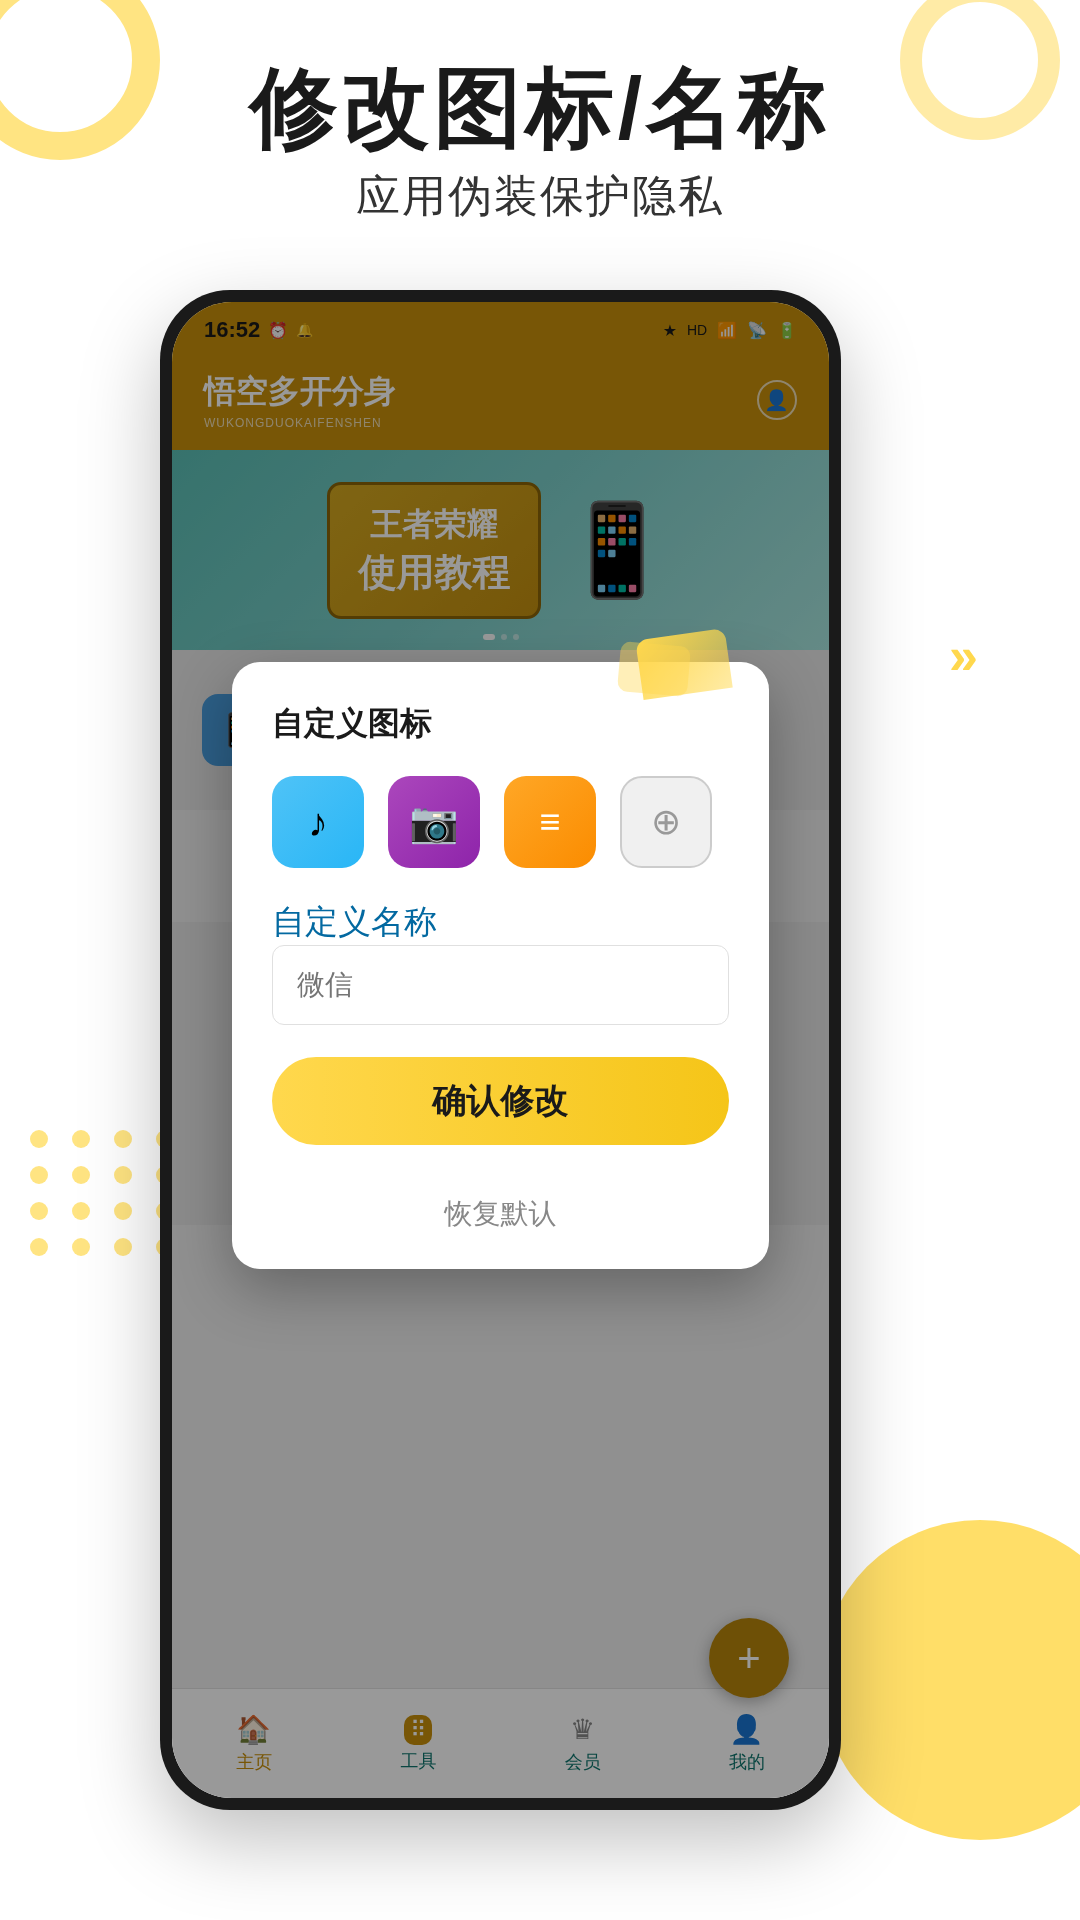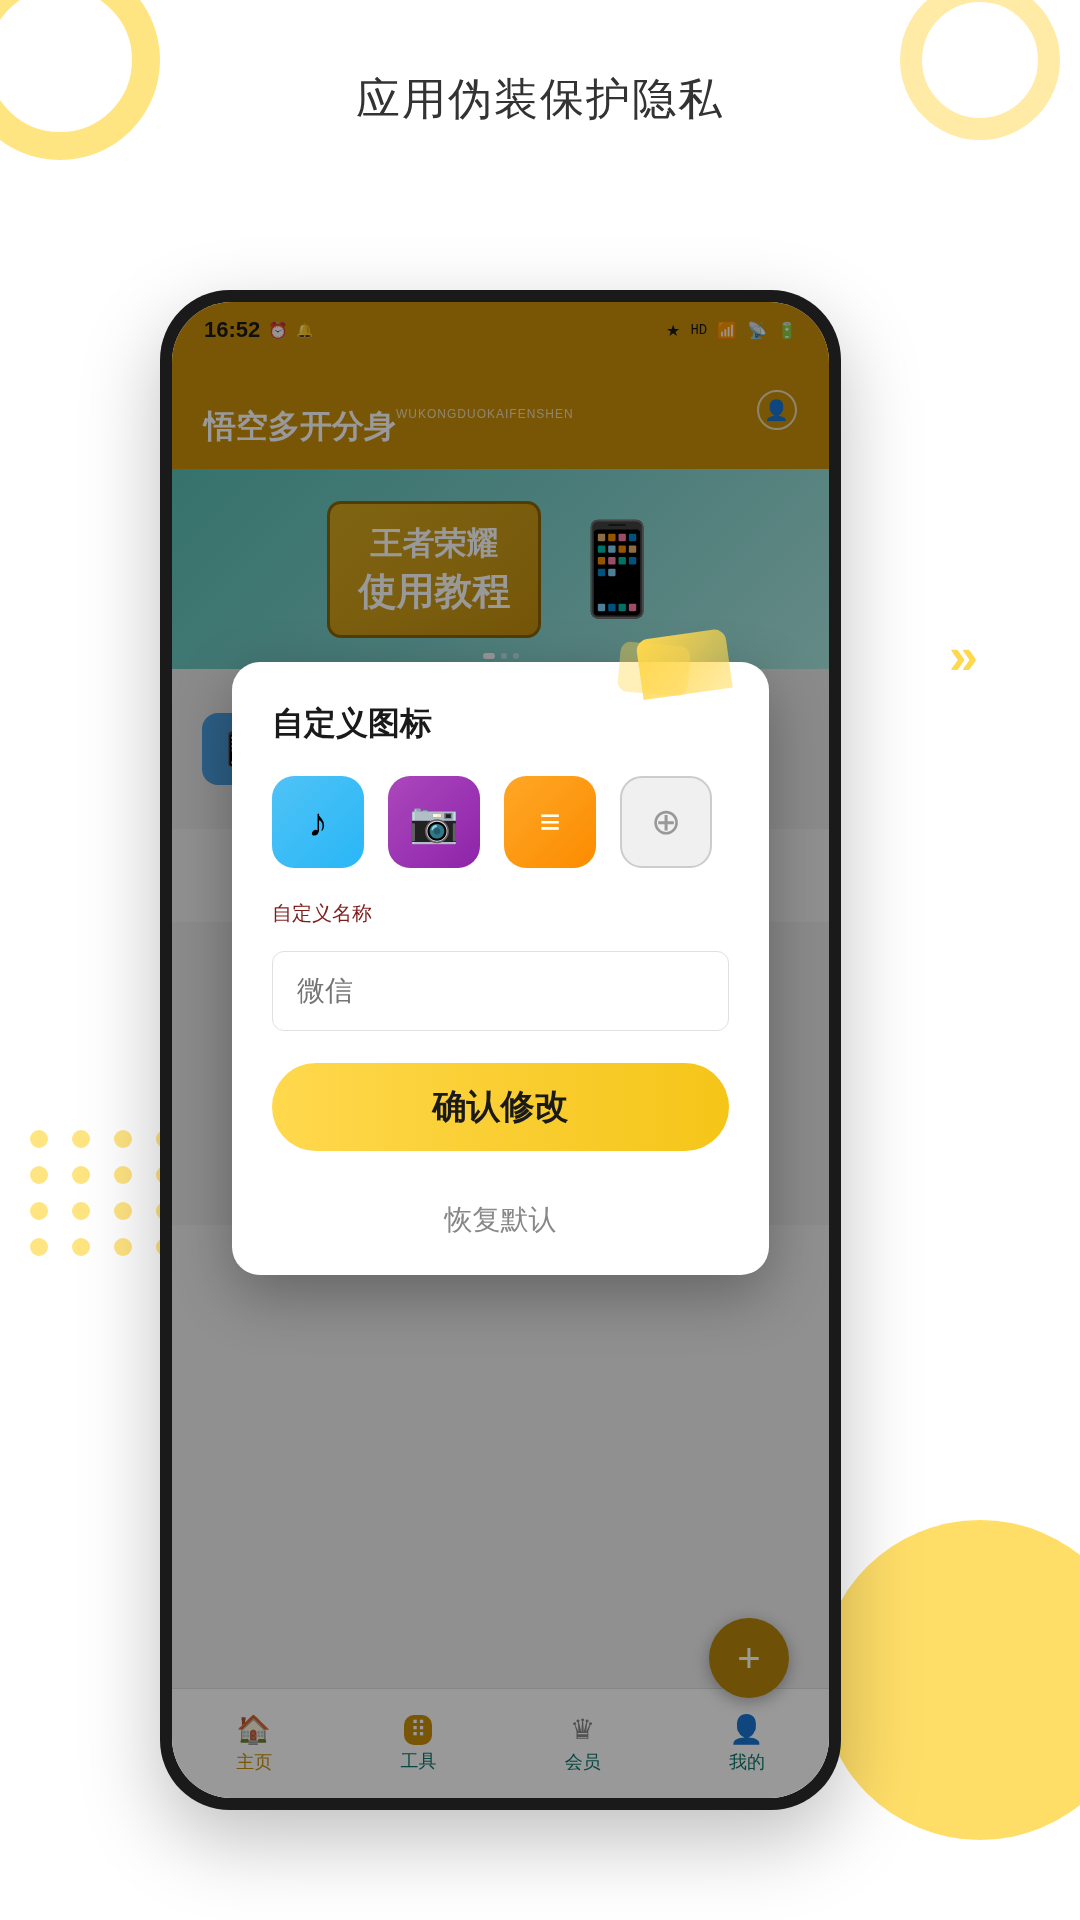--- a/index.html
+++ b/index.html
@@ -142,22 +142,21 @@
     
     .app-header {
       background: #C8900A;
       padding: 12px 32px 20px;
       display: flex;
       align-items: center;
       justify-content: space-between;
     }
     .app-logo-area {
       display: flex;
-      flex-direction: row;
-      margin-top: 35px;
+      flex-direction: column;
     }
     .app-name-cn {
       font-size: 32px;
       font-weight: 800;
       color: #ffffff;
     }
     .app-name-en {
       font-size: 12px;
       color: rgba(255,255,255,0.7);
       letter-spacing: 1px;
@@ -307,23 +306,23 @@
     .icon-camera { background: linear-gradient(135deg, #AB47BC, #8E24AA); }
     .icon-menu { background: linear-gradient(135deg, #FFA726, #FB8C00); }
     .icon-add {
       background: #f0f0f0;
       border: 2px solid #ccc;
       color: #999;
       font-size: 36px;
     }
 
     .custom-name-label {
-      font-size: 20px;
-      color: #7f1d1d;
-      margin-bottom: 24px;
+      font-size: 33px;
+      color: #0369a1;
+      margin-bottom: 0;
     }
     .custom-name-input {
       width: 100%;
       height: 80px;
       border: 1.5px solid #e0e0e0;
       border-radius: 12px;
       padding: 0 24px;
       font-size: 28px;
       color: #bbb;
       outline: none;
@@ -497,35 +496,36 @@
   <div class="deco-dot"></div>
     <div class="deco-dot"></div>
     <div class="deco-dot"></div>
     <div class="deco-dot"></div>
     <div class="deco-dot"></div>
 </div>
 <div class="deco-circle-bottom-right"></div>
 <div class="deco-chevron-right">»</div>
 
 <div class="header-area">
+  <div class="header-title">修改图标/名称</div>
   <div class="header-subtitle">应用伪装保护隐私</div>
 </div>
 
 <div class="phone-mockup">
   <div class="phone-screen">
 
     <div class="status-bar">
       <div style="display:flex;align-items:center;gap:8px;">
         <span class="status-time">16:52</span>
         <span class="status-alarm">⏰</span>
         <span class="status-alarm" style="font-size:14px;">🔔</span>
       </div>
       <div class="status-icons">
         <span style="font-size:16px;color:#1a1a1a;">★</span>
-        <span style="font-size:14px;color:#1a1a1a;font-family:Liberation Mono, monospace;">HD</span>
+        <span style="font-size:14px;color:#1a1a1a;">HD</span>
         <span style="font-size:16px;">📶</span>
         <span style="font-size:16px;">📡</span>
         <span style="font-size:16px;">🔋</span>
       </div>
     </div>
 
     <div class="app-header">
       <div class="app-logo-area">
         <span class="app-name-cn">悟空多开分身</span>
         <span class="app-name-en">WUKONGDUOKAIFENSHEN</span>

